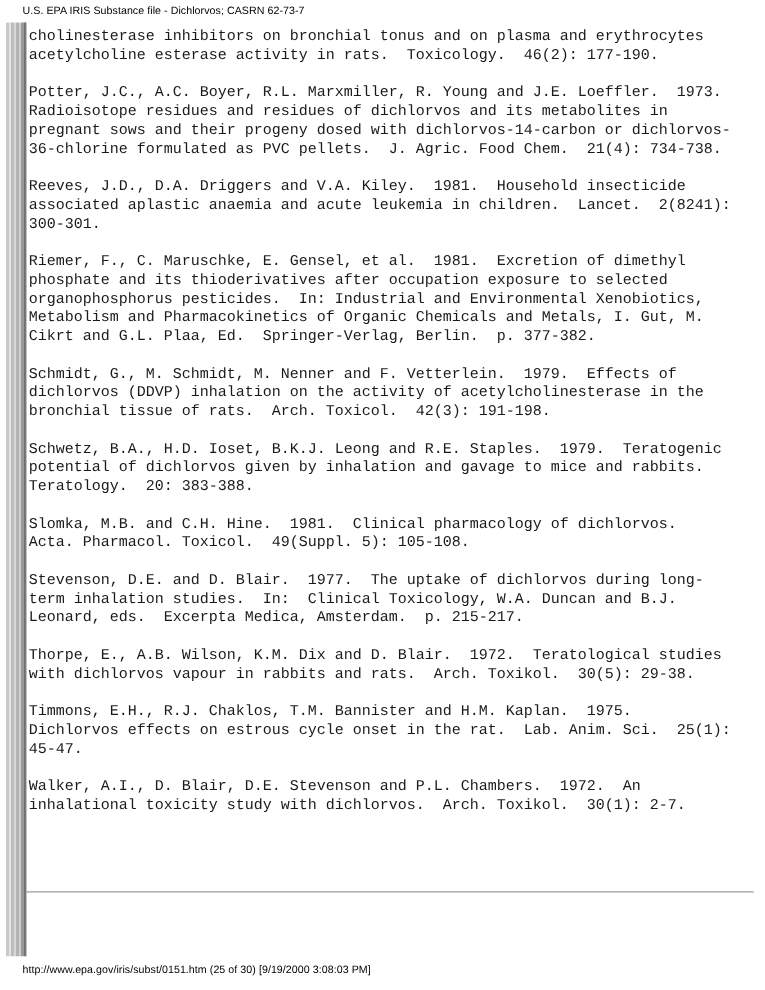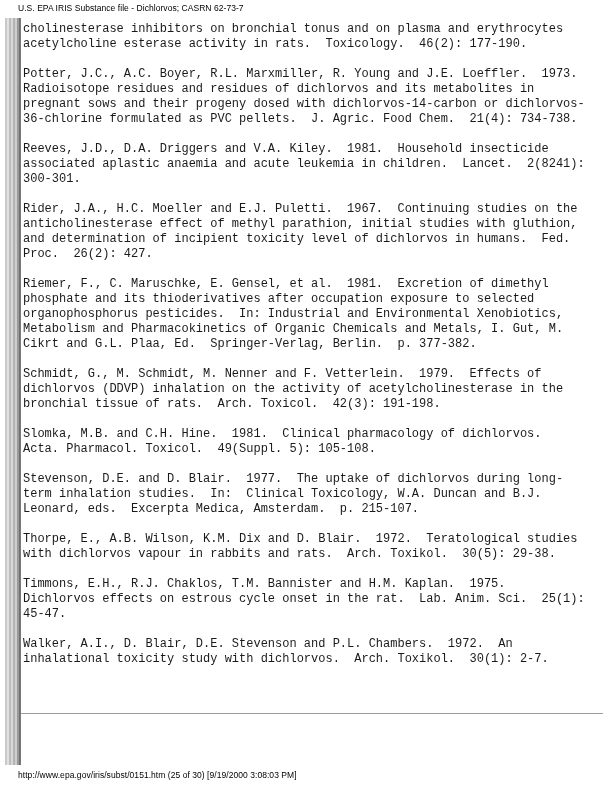--- a/index.html
+++ b/index.html
@@ -130,37 +130,36 @@
 <div class="doc-body">
   <p class="ref-block">cholinesterase inhibitors on bronchial tonus and on plasma and erythrocytes
 acetylcholine esterase activity in rats.  Toxicology.  46(2): 177-190.</p>
   <p class="ref-block">Potter, J.C., A.C. Boyer, R.L. Marxmiller, R. Young and J.E. Loeffler.  1973.
 Radioisotope residues and residues of dichlorvos and its metabolites in
 pregnant sows and their progeny dosed with dichlorvos-14-carbon or dichlorvos-
 36-chlorine formulated as PVC pellets.  J. Agric. Food Chem.  21(4): 734-738.</p>
   <p class="ref-block">Reeves, J.D., D.A. Driggers and V.A. Kiley.  1981.  Household insecticide
 associated aplastic anaemia and acute leukemia in children.  Lancet.  2(8241):
 300-301.</p>
-  <p class="ref-block">Rider, J.A., H.C. Moeller and E.J. Puletti.  1967.  Continuing studies on the
-anticholinesterase effect of methyl parathion, initial studies with gluthion,
-and determination of incipient toxicity level of dichlorvos in humans.  Fed.
-Proc.  26(2): 427.</p>
   <p class="ref-block">Riemer, F., C. Maruschke, E. Gensel, et al.  1981.  Excretion of dimethyl
 phosphate and its thioderivatives after occupation exposure to selected
 organophosphorus pesticides.  In: Industrial and Environmental Xenobiotics,
 Metabolism and Pharmacokinetics of Organic Chemicals and Metals, I. Gut, M.
 Cikrt and G.L. Plaa, Ed.  Springer-Verlag, Berlin.  p. 377-382.</p>
   <p class="ref-block">Schmidt, G., M. Schmidt, M. Nenner and F. Vetterlein.  1979.  Effects of
 dichlorvos (DDVP) inhalation on the activity of acetylcholinesterase in the
 bronchial tissue of rats.  Arch. Toxicol.  42(3): 191-198.</p>
+  <p class="ref-block">Schwetz, B.A., H.D. Ioset, B.K.J. Leong and R.E. Staples.  1979.  Teratogenic
+potential of dichlorvos given by inhalation and gavage to mice and rabbits.
+Teratology.  20: 383-388.</p>
   <p class="ref-block">Slomka, M.B. and C.H. Hine.  1981.  Clinical pharmacology of dichlorvos.
 Acta. Pharmacol. Toxicol.  49(Suppl. 5): 105-108.</p>
   <p class="ref-block">Stevenson, D.E. and D. Blair.  1977.  The uptake of dichlorvos during long-
 term inhalation studies.  In:  Clinical Toxicology, W.A. Duncan and B.J.
-Leonard, eds.  Excerpta Medica, Amsterdam.  p. 215-107.</p>
+Leonard, eds.  Excerpta Medica, Amsterdam.  p. 215-217.</p>
   <p class="ref-block">Thorpe, E., A.B. Wilson, K.M. Dix and D. Blair.  1972.  Teratological studies
 with dichlorvos vapour in rabbits and rats.  Arch. Toxikol.  30(5): 29-38.</p>
   <p class="ref-block">Timmons, E.H., R.J. Chaklos, T.M. Bannister and H.M. Kaplan.  1975.
 Dichlorvos effects on estrous cycle onset in the rat.  Lab. Anim. Sci.  25(1):
 45-47.</p>
   <p class="ref-block">Walker, A.I., D. Blair, D.E. Stevenson and P.L. Chambers.  1972.  An
 inhalational toxicity study with dichlorvos.  Arch. Toxikol.  30(1): 2-7.</p>
 </div>
 
 <div class="bottom-rule"></div>

